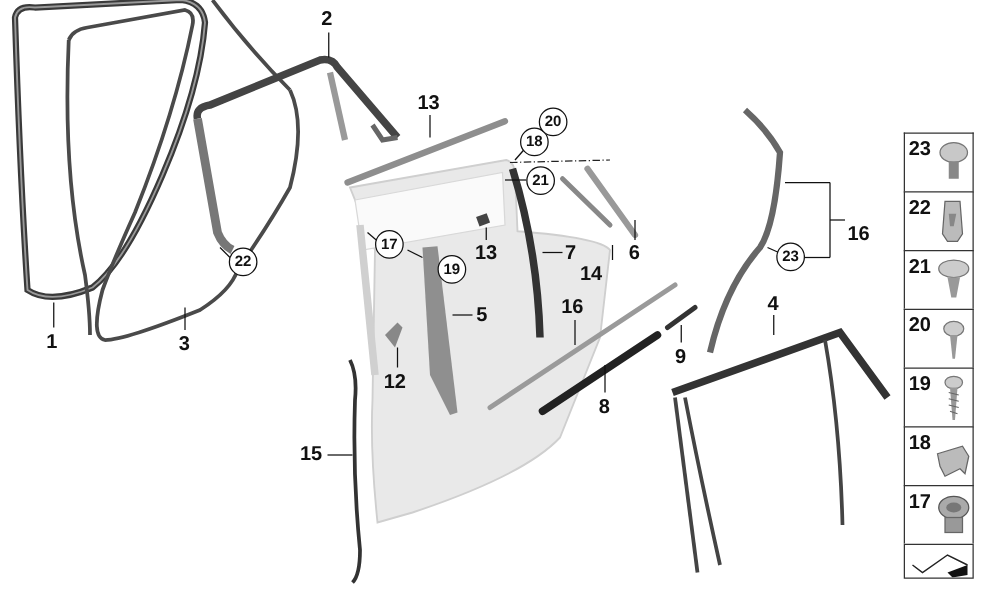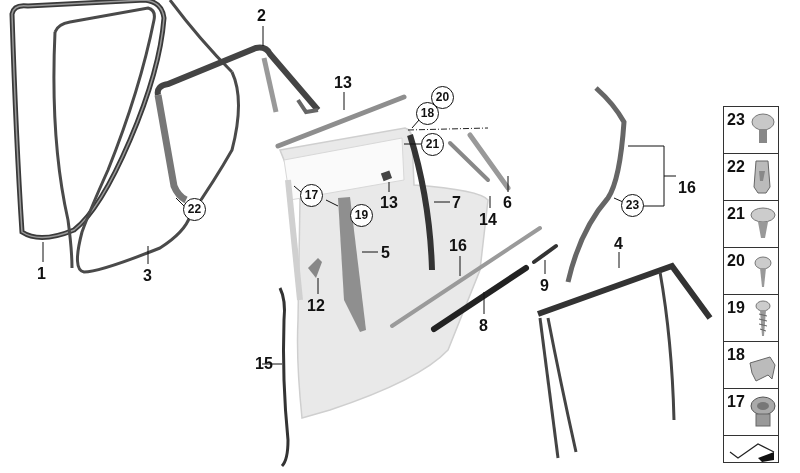--- a/index.html
+++ b/index.html
@@ -110,22 +110,22 @@
   <div class="lbl" style="left:614px;top:236px;">4</div>
   <div class="lbl" style="left:381px;top:245px;">5</div>
   <div class="lbl" style="left:503px;top:195px;">6</div>
   <div class="lbl" style="left:452px;top:195px;">7</div>
   <div class="lbl" style="left:479px;top:318px;">8</div>
   <div class="lbl" style="left:540px;top:278px;">9</div>
   <div class="lbl" style="left:449px;top:238px;">16</div>
   <div class="lbl" style="left:334px;top:75px;">13</div>
   <div class="lbl" style="left:307px;top:298px;">12</div>
   <div class="lbl" style="left:380px;top:195px;">13</div>
-  <div class="lbl" style="left:479px;top:212px;">14</div>
-  <div class="lbl" style="left:240px;top:356px;margin-left:15px;">15</div>
+  <div class="lbl" style="left:464px;top:212px;">14</div>
+  <div class="lbl" style="left:240px;top:356px;">15</div>
   <div class="lbl" style="left:678px;top:180px;text-align:right;">16</div>
 
   <div class="circ" style="left:300px;top:184px;">17</div>
   <div class="circ" style="left:416px;top:102px;">18</div>
   <div class="circ" style="left:350px;top:204px;">19</div>
   <div class="circ" style="left:431px;top:86px;">20</div>
   <div class="circ" style="left:421px;top:133px;">21</div>
   <div class="circ" style="left:183px;top:198px;">22</div>
   <div class="circ" style="left:621px;top:194px;">23</div>
 </div>

